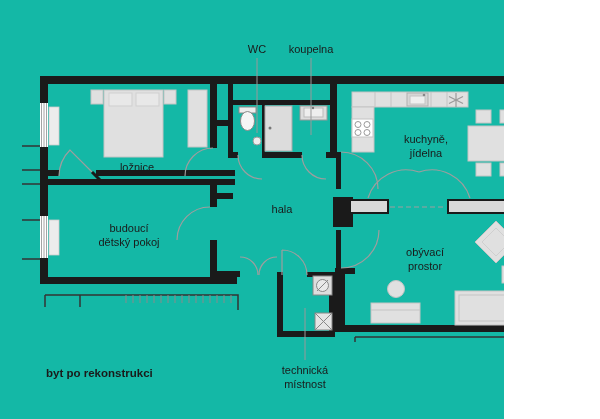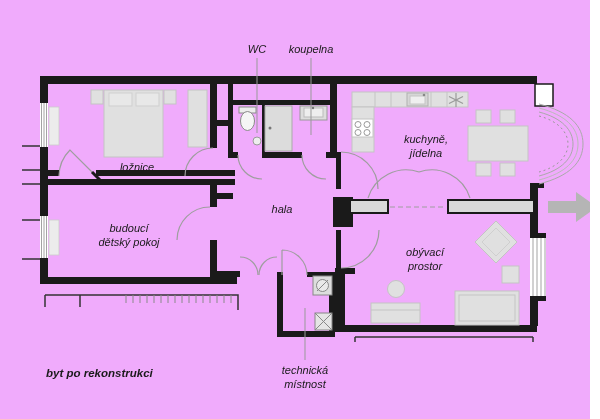--- a/index.html
+++ b/index.html
@@ -1,17 +1,17 @@
 <!DOCTYPE html>
 <html><head>
 <meta charset="utf-8">
 <style>
   html,body{margin:0;padding:0;background:#ffffff;}
-  .stage{position:relative;width:590px;height:419px;background:#f0abfc;overflow:hidden;
-         font-family:"Liberation Sans", sans-serif;font-style:italic;}
+  .stage{position:relative;width:504px;height:419px;background:#14b8a6;overflow:hidden;
+         font-family:"Liberation Sans", sans-serif;}
   svg{display:block}
   text{font-family:"Liberation Sans", sans-serif;fill:#1a1a1a;font-size:11px;}
   .caption{font-weight:bold;font-size:11.5px;}
   .wall{fill:#1a1a1a;}
   .furn{fill:#e0e0e0;stroke:#c4c4c4;stroke-width:1;}
   .fixt{fill:#ededed;stroke:#8a8a8a;stroke-width:1;}
   .arc{fill:none;stroke:#9e9e9e;stroke-width:1.2;}
   .leader{stroke:#999;stroke-width:1;}
   .thinwall{stroke:#333;stroke-width:1.5;fill:none;}
   .winline{stroke:#999;stroke-width:0.9;}

